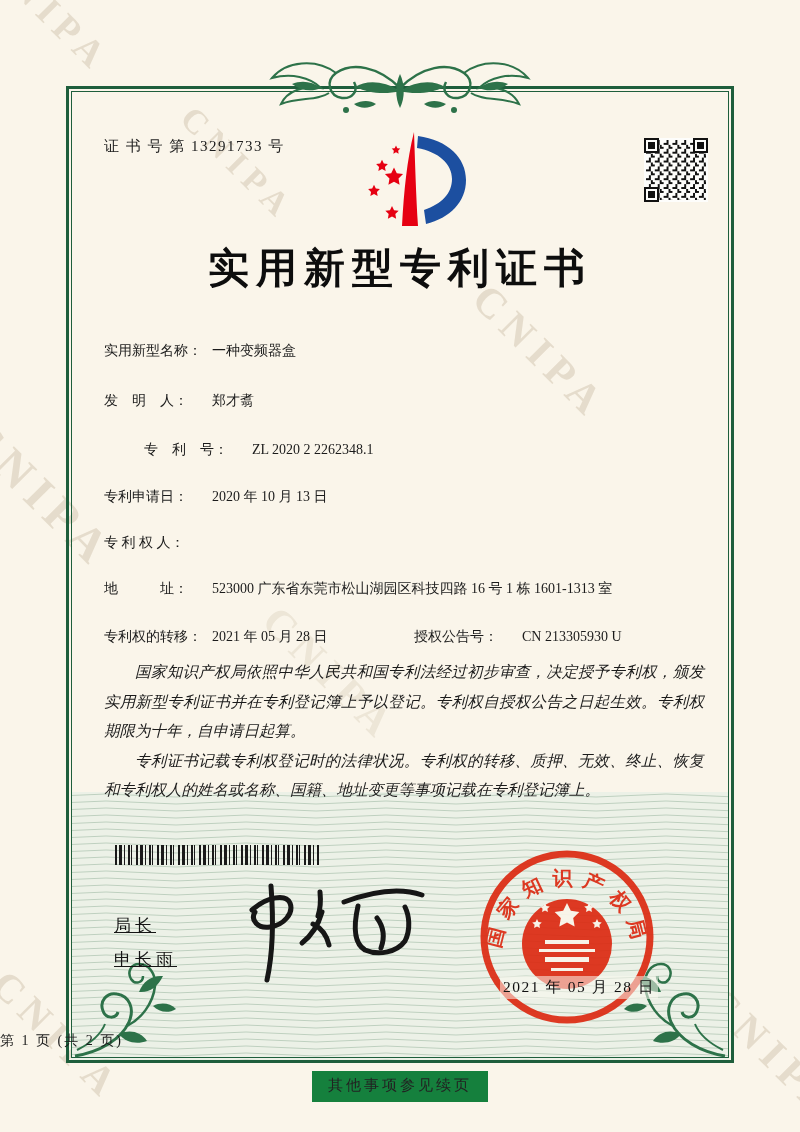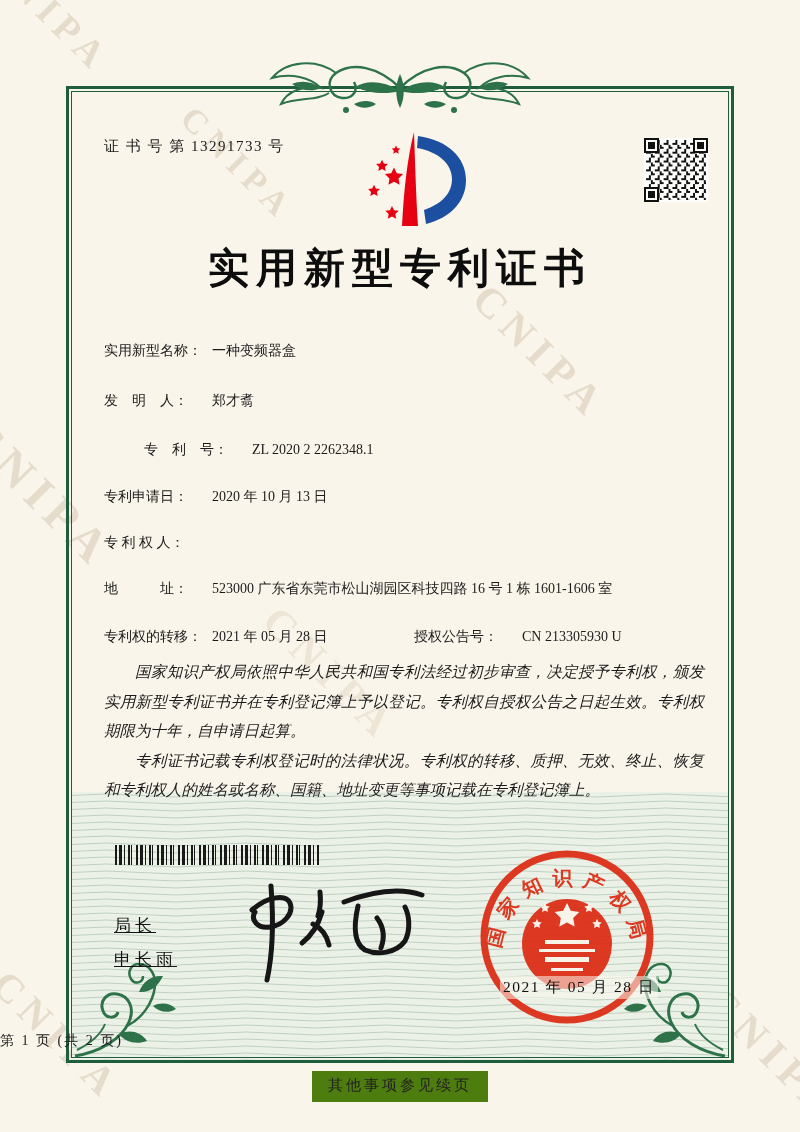--- a/index.html
+++ b/index.html
@@ -51,21 +51,21 @@
   }
   .sig{left:224px; top:870px; width:212px; height:118px; z-index:4;}
   .seal{left:478px; top:848px; width:178px; height:178px; z-index:4;}
   .seal-date{
     left:500px; top:976px; font-size:15.5px; letter-spacing:1.5px; z-index:5;
     background:rgba(250,247,238,.55); padding:1px 3px; color:#111;
   }
   .page-info{left:0; right:0; top:1032px; text-align:left; font-size:14px; letter-spacing:2px;}
   .note{
     left:50%; top:1071px; transform:translateX(-50%);
-    background:#4d7c0f; padding:5px 16px 7px; font-size:15px; letter-spacing:3px; color:#222;
+    background:#15803d; padding:5px 16px 7px; font-size:15px; letter-spacing:3px; color:#222;
   }
 </style>
 </head>
 <body>
 
 <div class="page">
 
   <div class="wm" style="left:-30px;top:-12px;font-size:38px;">CNIPA</div>
   <div class="wm" style="left:165px;top:145px;font-size:34px;">CNIPA</div>
   <div class="wm" style="left:455px;top:328px;font-size:42px;">CNIPA</div>
@@ -177,21 +177,21 @@
   </div>
   <div class="content frow" style="top:485px;">
     <span class="flabel">专利申请日：</span>
     <span class="fvalue">2020 年 10 月 13 日</span>
   </div>
   <div class="content frow" style="top:531px;">
     <span class="flabel">专 利 权 人：</span>
   </div>
   <div class="content frow" style="top:577px;">
     <span class="flabel">地　　　址：</span>
-    <span class="fvalue">523000 广东省东莞市松山湖园区科技四路 16 号 1 栋 1601-1606 室</span>
+    <span class="fvalue">523000 广东省东莞市松山湖园区科技四路 16 号 1 栋 1601-1313 室</span>
   </div>
   <div class="content frow" style="top:625px;">
     <span class="flabel">专利权的转移：</span>
     <span class="fvalue w200">2021 年 05 月 28 日</span>
     <span class="flabel">授权公告号：</span>
     <span class="fvalue">CN 213305930 U</span>
   </div>
 
   <div class="content paras">
     <p>国家知识产权局依照中华人民共和国专利法经过初步审查，决定授予专利权，颁发实用新型专利证书并在专利登记簿上予以登记。专利权自授权公告之日起生效。专利权期限为十年，自申请日起算。</p>

